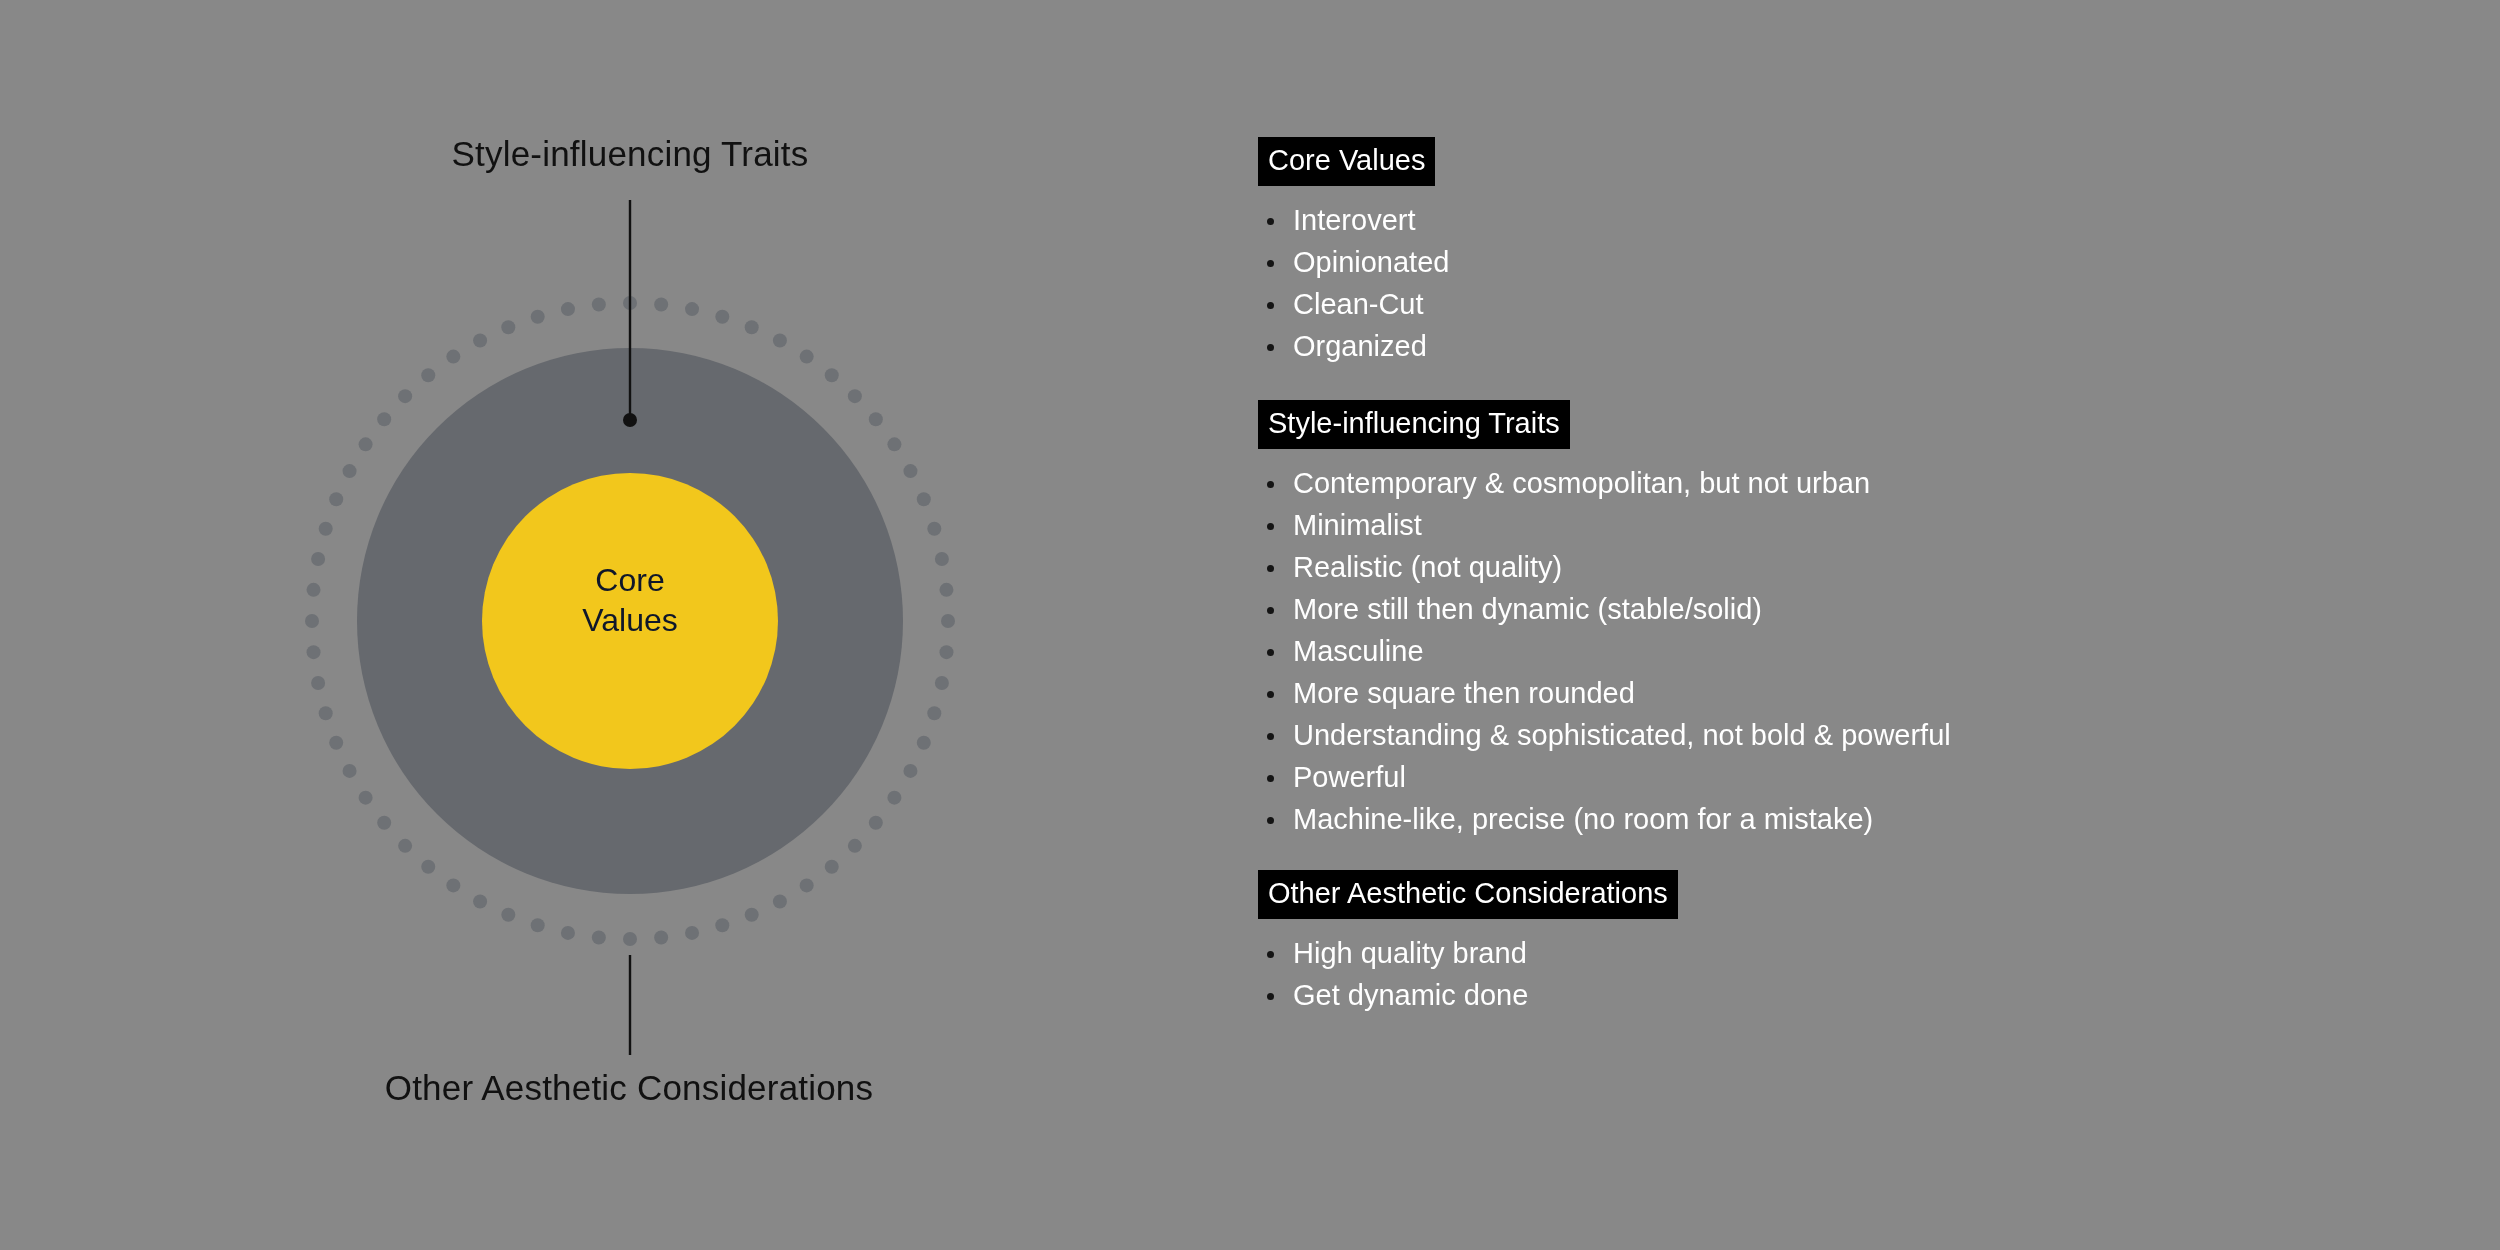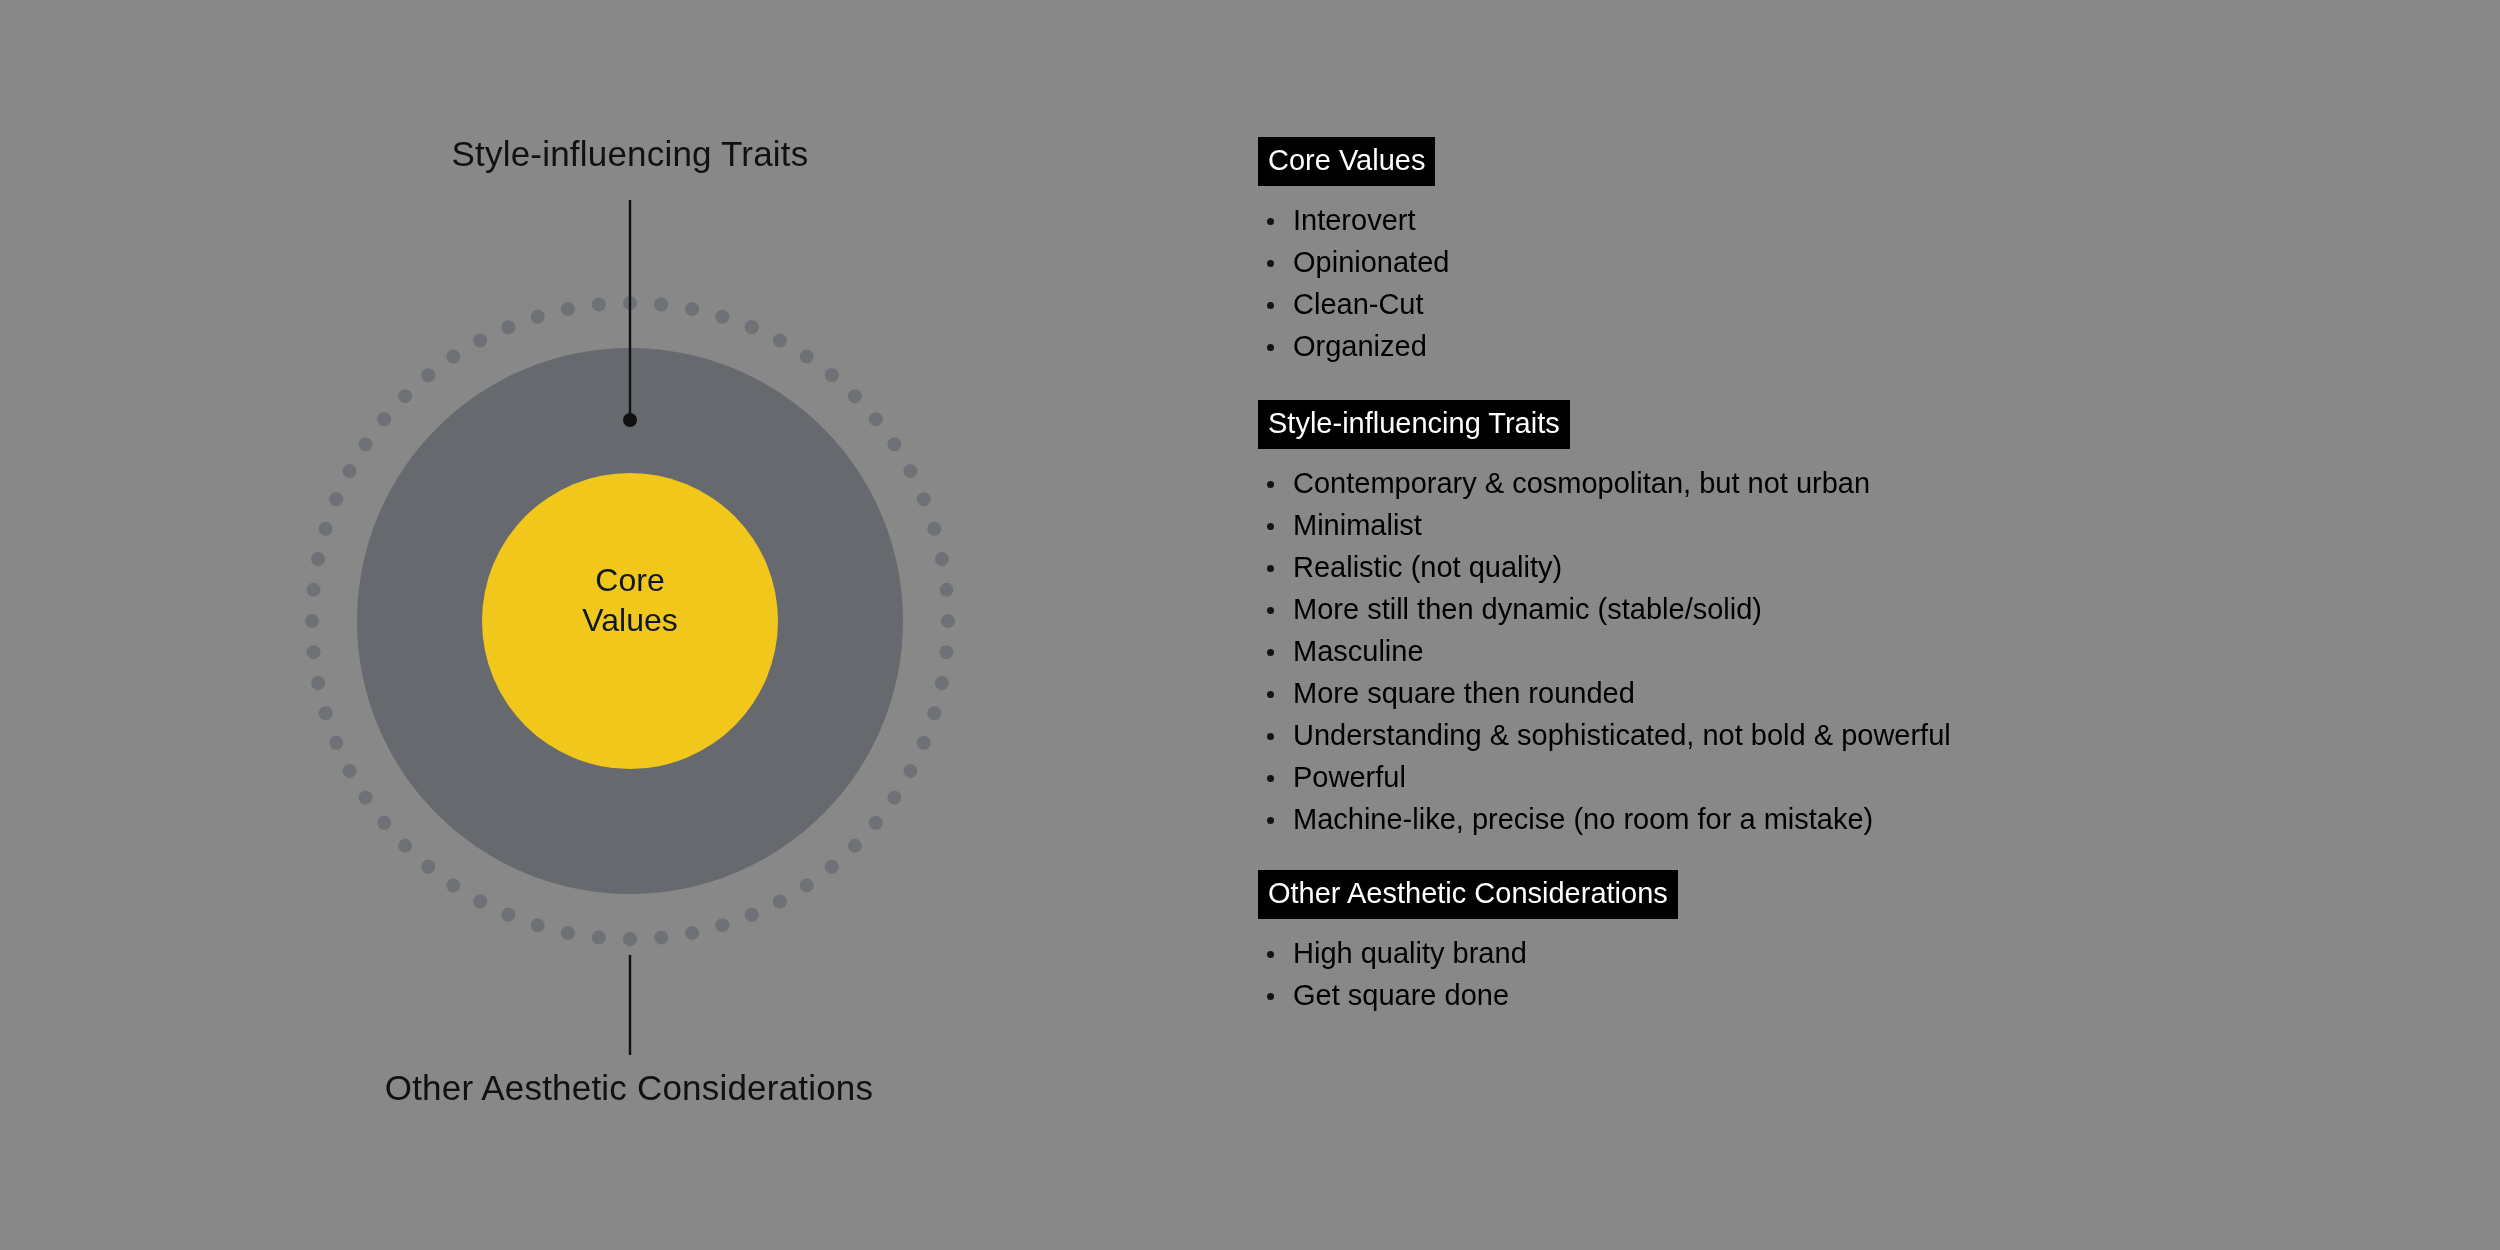--- a/index.html
+++ b/index.html
@@ -90,21 +90,21 @@
     white-space: nowrap;
   }
 
   .section-list {
     margin: 13px 0 0 0;
     padding: 0;
     list-style: none;
   }
   .section-list li {
     position: relative;
-    color: #000000;
+    color: #ffffff;
     font-size: 29px;
     line-height: 42px;
     padding-left: 35px;
     white-space: nowrap;
   }
   .section-list li::before {
     content: "";
     position: absolute;
     left: 9px;
     top: 19px;
@@ -225,17 +225,17 @@
         <li>Understanding &amp; sophisticated, not bold &amp; powerful</li>
         <li>Powerful</li>
         <li>Machine-like, precise (no room for a mistake)</li>
       </ul>
   </div>
 
   <div class="list-section" id="section-2">
     <div class="section-title">Other Aesthetic Considerations</div>
     <ul class="section-list">
         <li>High quality brand</li>
-        <li>Get square done</li>
+        <li>Get dynamic done</li>
       </ul>
   </div>
 
 </div>
 
 </body></html>

